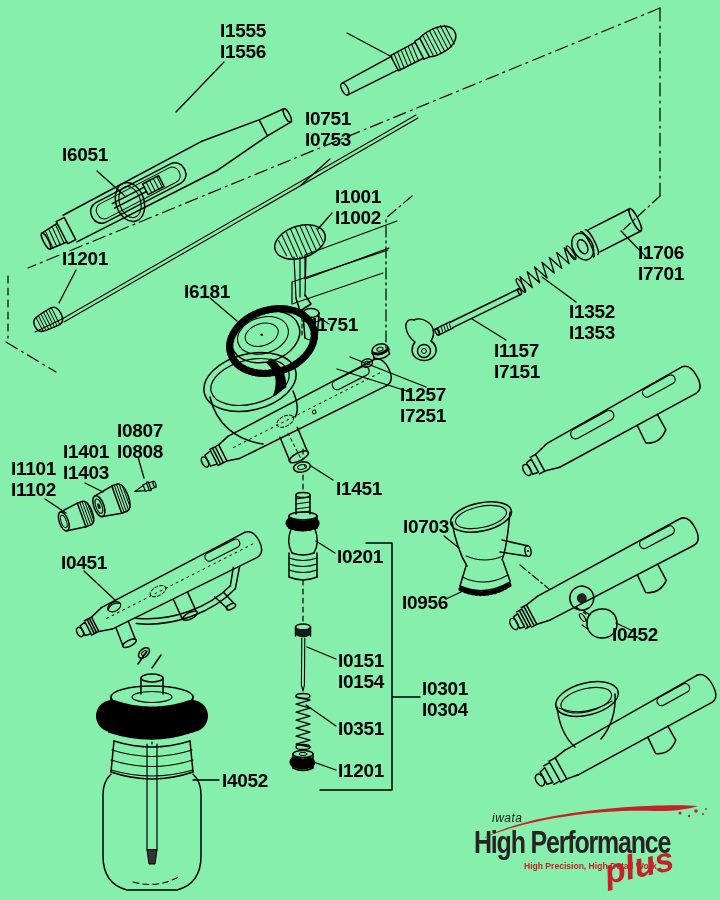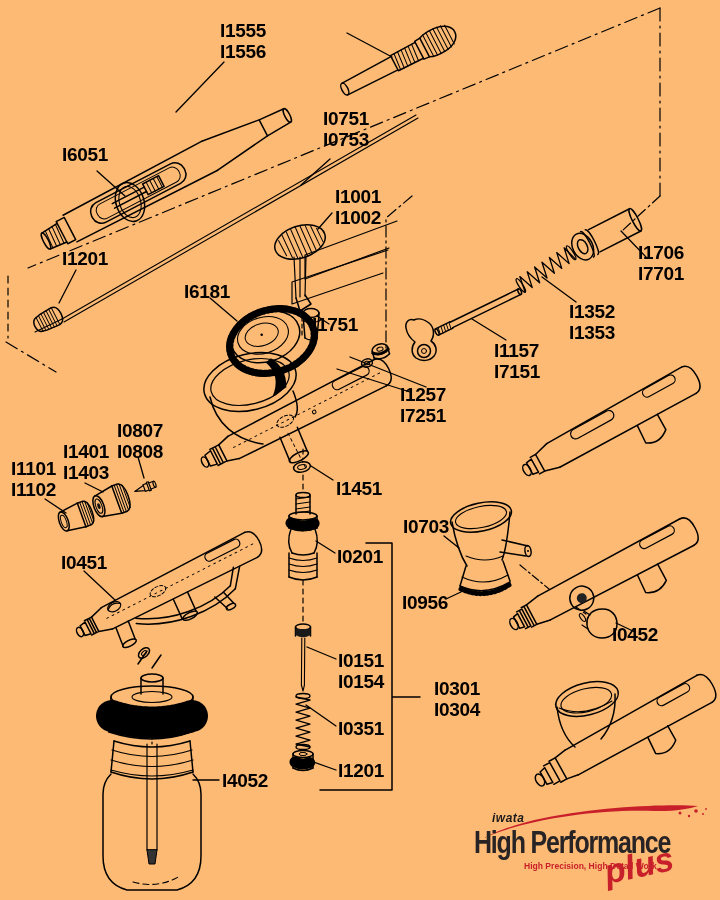--- a/index.html
+++ b/index.html
@@ -1,24 +1,24 @@
 <!DOCTYPE html>
 <html><head>
 <meta charset="utf-8">
 <style>
   html,body{margin:0;padding:0;background:#fff;}
-  .stage{position:relative;width:720px;height:900px;background:#fdba74;overflow:hidden;
+  .stage{position:relative;width:720px;height:900px;background:#86efac;overflow:hidden;
          font-family:"Liberation Sans",sans-serif;}
   .stage svg.art{position:absolute;left:0;top:0;}
   .plabel{position:absolute;font-weight:bold;font-size:19px;line-height:21px;
           color:#000;white-space:pre-line;letter-spacing:-0.3px;}
   
   .logo{position:absolute;left:468px;top:804px;width:252px;height:96px;}
   .logo .swoosh{position:absolute;left:16px;top:0px;}
-  .logo .iwata{position:absolute;left:24px;top:7px;font-size:12px;font-weight:bold;
+  .logo .iwata{position:absolute;left:24px;top:7px;font-size:12px;font-weight:normal;
                font-style:italic;color:#1c1a1b;letter-spacing:0.5px;}
   .logo .hp{position:absolute;left:6px;top:20px;font-size:32px;font-weight:bold;
             color:#282425;letter-spacing:-1.5px;transform:scaleX(0.78);
             transform-origin:left top;white-space:nowrap;}
   .logo .tag{position:absolute;left:56px;top:56px;font-size:9.5px;font-weight:bold;
              color:#c8202a;transform:scaleX(0.9);transform-origin:left top;white-space:nowrap;}
   .logo .plus{position:absolute;left:136px;top:42px;font-size:34px;font-weight:bold;
               font-style:italic;color:#c8202a;transform:rotate(-12deg);}
 </style>
 </head>
@@ -385,21 +385,21 @@
     <path d="M635,632 L616,623"></path>
     <path d="M336,659 L307,647"></path>
     <path d="M336,726 L306,705"></path>
     <path d="M336,770 L305,759"></path>
     <path d="M219,780 L193,780"></path>
   </g>
 </svg>
 
 <div class="plabel" style="left:220px;top:20px">I1555
 I1556</div>
-<div class="plabel" style="left:323px;top:108px">I0751
+<div class="plabel" style="left:305px;top:108px">I0751
 I0753</div>
 <div class="plabel" style="left:62px;top:144px">I6051</div>
 <div class="plabel" style="left:62px;top:248px">I1201</div>
 <div class="plabel" style="left:335px;top:186px">I1001
 I1002</div>
 <div class="plabel" style="left:184px;top:281px">I6181</div>
 <div class="plabel" style="left:312px;top:314px">I1751</div>
 <div class="plabel" style="left:638px;top:242px">I1706
 I7701</div>
 <div class="plabel" style="left:569px;top:301px">I1352
@@ -417,21 +417,21 @@
 <div class="plabel" style="left:61px;top:552px">I0451</div>
 <div class="plabel" style="left:336px;top:478px">I1451</div>
 <div class="plabel" style="left:337px;top:546px">I0201</div>
 <div class="plabel" style="left:403px;top:516px">I0703</div>
 <div class="plabel" style="left:402px;top:592px">I0956</div>
 <div class="plabel" style="left:612px;top:624px">I0452</div>
 <div class="plabel" style="left:338px;top:650px">I0151
 I0154</div>
 <div class="plabel" style="left:338px;top:718px">I0351</div>
 <div class="plabel" style="left:338px;top:760px">I1201</div>
-<div class="plabel" style="left:434px;top:678px">I0301
+<div class="plabel" style="left:422px;top:678px">I0301
 I0304</div>
 <div class="plabel" style="left:222px;top:770px">I4052</div>
 
 <div class="logo">
   <svg class="swoosh" width="230" height="40" viewBox="0 0 230 40">
     <path d="M0,34 C40,16 110,5 170,7 C190,7.5 205,5 214,2 C188,0 120,2 60,14 C35,19 12,27 0,34 Z" fill="#c8202a"></path>
     <circle cx="196" cy="9" r="1.5" fill="#c8202a"></circle>
     <circle cx="205" cy="12" r="1.2" fill="#c8202a"></circle>
     <circle cx="212" cy="7" r="1.8" fill="#c8202a"></circle>
     <circle cx="201" cy="3" r="1" fill="#c8202a"></circle>

